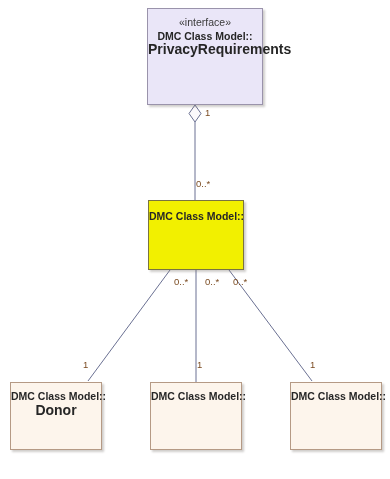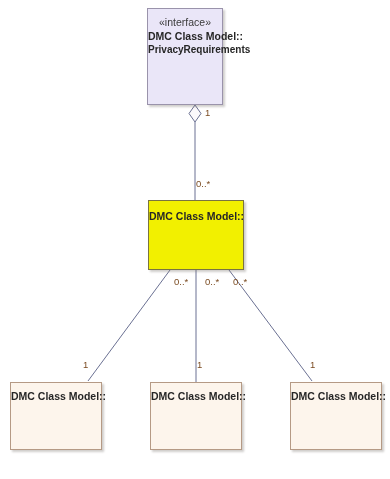--- a/index.html
+++ b/index.html
@@ -49,21 +49,21 @@
   }
   .qual {
     display: block;
     font-size: 10.5px;
     font-weight: bold;
     color: #262626;
     white-space: nowrap;
   }
   .cname {
     display: block;
-    font-size: 10px;
+    font-size: 14px;
     font-weight: bold;
     color: #262626;
     white-space: nowrap;
   }
   .box-interface {
     background: #eae6f8;
     border-color: #9a93ab;
   }
   .box-focus {
     background: #f2f000;
@@ -100,21 +100,21 @@
 
     <g>
       <line x1="196" y1="270" x2="196" y2="382" stroke="#6b7193" stroke-width="1"></line>
     </g>
 
     <g>
       <line x1="229" y1="270" x2="312" y2="381" stroke="#6b7193" stroke-width="1"></line>
     </g>
   </svg>
 
-  <div class="uml-box box-interface" style="left:147px; top:8px; width:76px; height:97px;">
+  <div class="uml-box box-interface" style="left:147px; top:8px; width:116px; height:97px;">
     <div class="title-area">
       <span class="stereotype">«interface»</span>
       <span class="qual">DMC Class Model::</span>
       <span class="cname">PrivacyRequirements</span>
     </div>
   </div>
 
   <div class="mult" style="left:205px; top:108px;">1</div>
 
   <div class="mult" style="left:196px; top:179px;">0..*</div>
@@ -129,20 +129,21 @@
   <div class="mult" style="left:205px; top:277px;">0..*</div>
   <div class="mult" style="left:233px; top:277px;">0..*</div>
 
   <div class="mult" style="left:83px; top:360px;">1</div>
   <div class="mult" style="left:197px; top:360px;">1</div>
   <div class="mult" style="left:310px; top:360px;">1</div>
 
   <div class="uml-box box-plain" style="left:10px; top:382px; width:92px; height:68px;">
     <div class="title-area">
       <span class="qual">DMC Class Model::</span>
+      <span class="cname">Donor</span>
     </div>
   </div>
 
   <div class="uml-box box-plain" style="left:150px; top:382px; width:92px; height:68px;">
     <div class="title-area">
       <span class="qual">DMC Class Model::</span>
     </div>
   </div>
 
   <div class="uml-box box-plain" style="left:290px; top:382px; width:92px; height:68px;">

